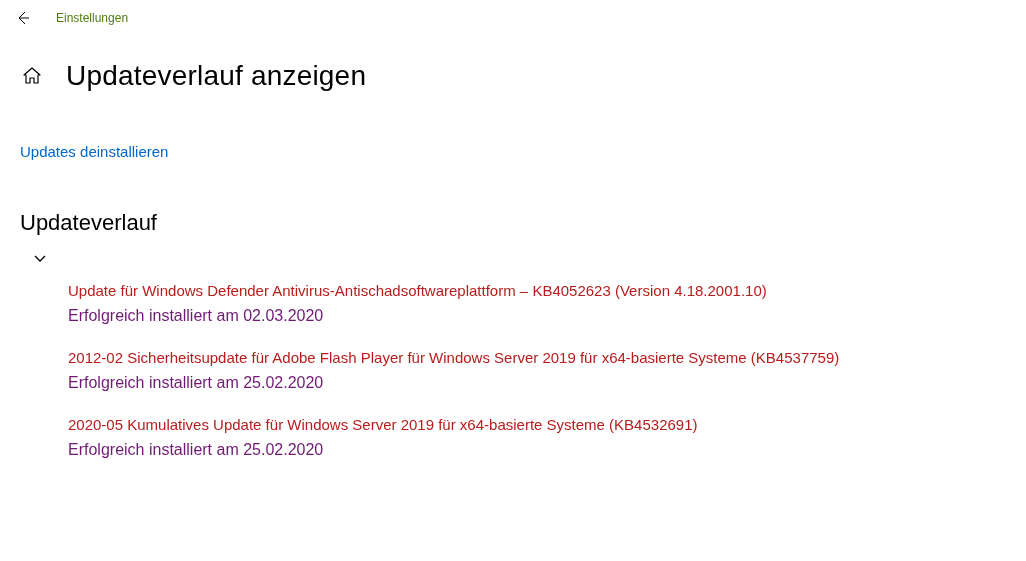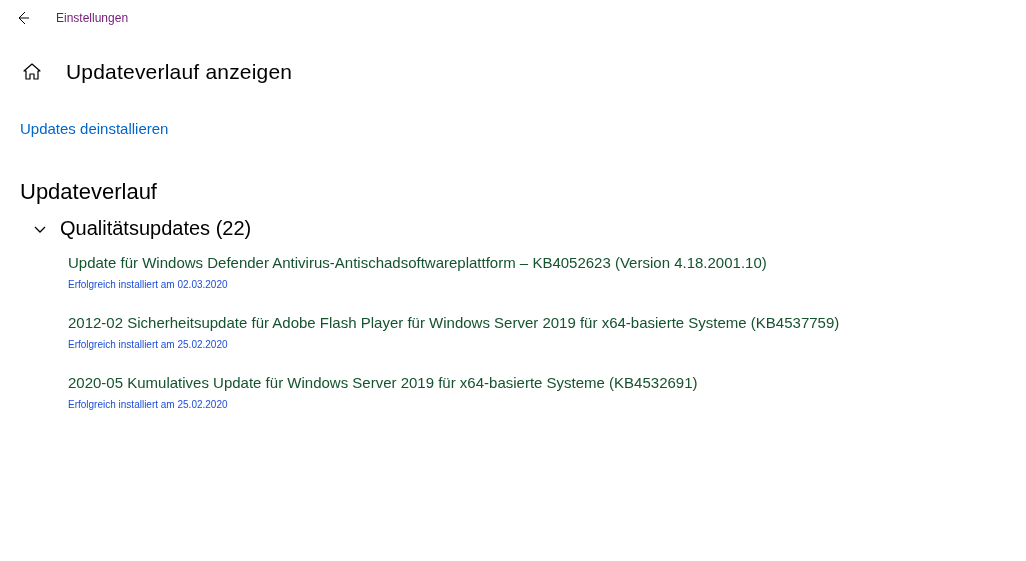--- a/index.html
+++ b/index.html
@@ -23,56 +23,57 @@
       display: flex;
       align-items: center;
       justify-content: center;
       cursor: pointer;
       margin-right: 24px;
     }
     .back-arrow svg { width: 16px; height: 16px; }
     .app-title {
       font-size: 12px;
       font-weight: 400;
-      color: #701a75;
+      color: #4d7c0f;
     }
     .content {
       padding: 24px 20px 0 20px;
     }
     .page-header {
       display: flex;
       align-items: center;
       margin-bottom: 36px;
     }
     .home-icon {
       width: 24px;
       height: 24px;
       margin-right: 22px;
       display: flex;
       align-items: center;
       justify-content: center;
       cursor: pointer;
     }
     .home-icon svg { width: 20px; height: 20px; }
     .page-title {
-      font-size: 21px;
+      font-size: 28px;
       font-weight: 400;
       letter-spacing: 0.2px;
     }
     .link {
       color: #0066cc;
       font-size: 15px;
       cursor: pointer;
       display: inline-block;
       margin-bottom: 22px;
+      margin-top: 15px;
     }
     .section-heading {
       font-size: 22px;
       font-weight: 400;
-      margin-top: 20px;
+      margin-top: 28px;
       margin-bottom: 12px;
     }
     .category-row {
       display: flex;
       align-items: center;
       padding-left: 10px;
       cursor: pointer;
       margin-bottom: 14px;
     }
     .chevron {
@@ -88,29 +89,29 @@
       font-size: 20px;
       font-weight: 400;
     }
     .updates-list {
       padding-left: 48px;
     }
     .update-item {
       margin-bottom: 24px;
     }
     .update-title {
-      color: #14532d;
+      color: #b91c1c;
       font-size: 15px;
       cursor: pointer;
       margin-bottom: 8px;
       display: inline-block;
     }
     .update-status {
-      font-size: 10px;
-      color: #1d4ed8;
+      font-size: 16px;
+      color: #701a75;
     }
   </style>
 </head>
 <body>
 
 <div class="top-bar">
   <div class="back-arrow">
     <svg viewBox="0 0 16 16">
       <path d="M 11 2 L 5 8 L 11 14" stroke="#000" stroke-width="1" fill="none"></path>
       <path d="M 5 8 L 15 8" stroke="#000" stroke-width="1" fill="none"></path>
@@ -134,21 +135,20 @@
   </div>
 
   <h2 class="section-heading">Updateverlauf</h2>
 
   <div class="category-row">
     <div class="chevron">
       <svg viewBox="0 0 14 14">
         <path d="M 2 5 L 7 10 L 12 5" stroke="#000" stroke-width="1.3" fill="none"></path>
       </svg>
     </div>
-    <span class="category-label">Qualitätsupdates (22)</span>
   </div>
 
   <div class="updates-list">
     <div class="update-item">
       <a class="update-title">Update für Windows Defender Antivirus-Antischadsoftwareplattform – KB4052623 (Version 4.18.2001.10)</a>
       <div class="update-status">Erfolgreich installiert am 02.03.2020</div>
     </div>
     <div class="update-item">
       <a class="update-title">2012-02 Sicherheitsupdate für Adobe Flash Player für Windows Server 2019 für x64-basierte Systeme (KB4537759)</a>
       <div class="update-status">Erfolgreich installiert am 25.02.2020</div>

